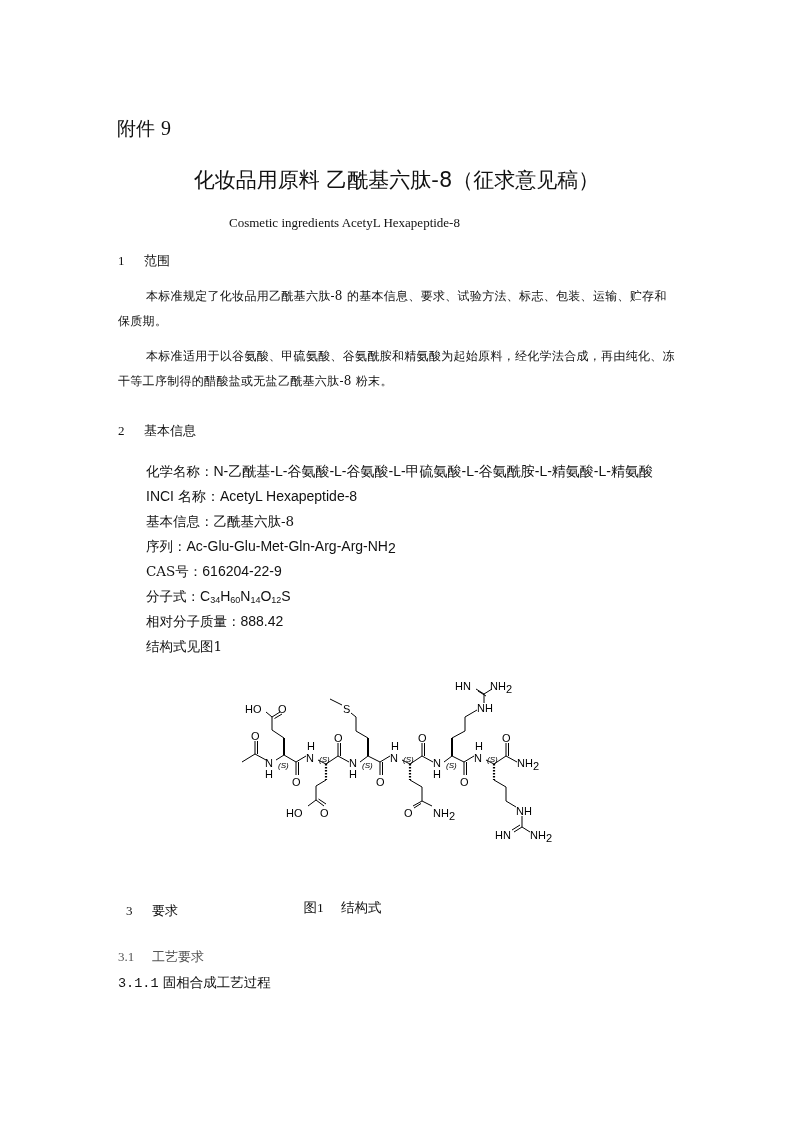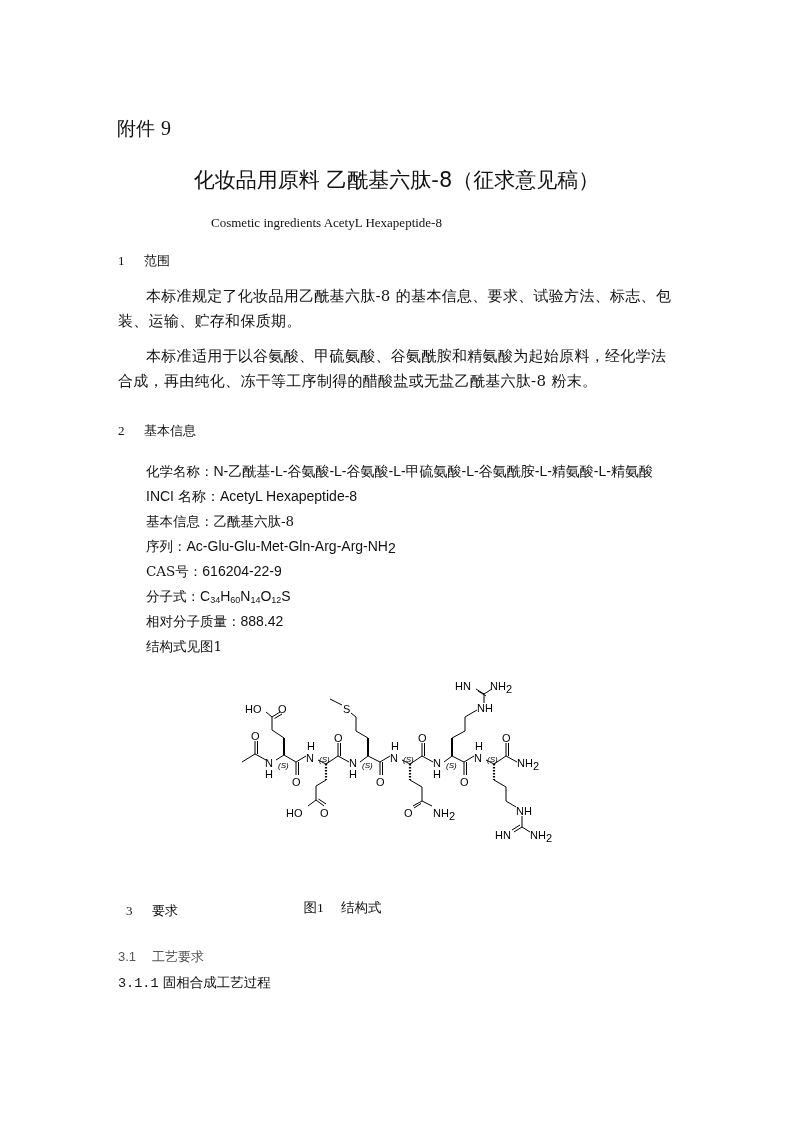--- a/index.html
+++ b/index.html
@@ -4,33 +4,33 @@
   <style>
     html, body { margin: 0; padding: 0; background: #ffffff; }
     body { width: 793px; height: 1122px; position: relative; overflow: hidden;
            font-family: "DejaVu Serif", "Liberation Serif", serif; color: #111; }
     .abs { position: absolute; white-space: nowrap; }
     .annex { left: 117px; top: 116px; font-size: 19px; font-family: "DejaVu Sans", sans-serif; }
     .annex .num { font-family: "Liberation Serif", serif; font-size: 20px; }
     .title { left: 0; width: 793px; text-align: center; top: 166px; font-size: 21px;
              font-family: "DejaVu Sans", sans-serif; }
     .subtitle { left: 0; width: 653px; text-align: center; top: 215px; font-size: 13px;
-                font-family: "Liberation Serif", serif; }
+                font-family: "Liberation Serif", serif; padding-left: 18px; }
     .h1 { left: 118px; font-size: 13px; font-family: "DejaVu Sans", sans-serif; }
     .h1 .n { font-family: "Liberation Serif", serif; display: inline-block; width: 26px; }
-    .para { left: 118px; width: 560px; font-size: 15px; line-height: 25px; white-space: normal;
+    .para { left: 118px; width: 560px; font-size: 12px; line-height: 25px; white-space: normal;
             text-indent: 28px; font-family: "DejaVu Serif", serif; letter-spacing: 0.3px; }
     .info { left: 146px; font-size: 13.5px; font-family: "DejaVu Serif", serif; }
     .info .v { font-family: Liberation Sans, sans-serif; font-size: 14px; }
     .sub { font-size: 9px; vertical-align: -2px; }
     .caption { left: 0; width: 685px; text-align: center; top: 899px; font-size: 13.5px;
                font-family: "DejaVu Sans", sans-serif; }
     .caption .n { font-family: "Liberation Serif", serif; }
     .h2 { left: 118px; top: 937px; font-size: 13px; color: #555; font-family: "DejaVu Serif", serif; }
-    .h2 .n { font-family: Liberation Sans, sans-serif; display: inline-block; width: 34px; margin-top: 12px; }
+    .h2 .n { font-family: Liberation Serif, serif; display: inline-block; width: 34px; margin-top: 12px; }
     .h3 { left: 118px; top: 974px; font-size: 13.5px; font-family: "DejaVu Serif", serif; }
     .h3 .n { font-family: Liberation Mono, monospace; margin-top: 18px; }
     svg.struct { position: absolute; left: 0; top: 0; }
     svg text { font-family: "Liberation Sans", sans-serif; font-size: 11px; fill: #000; }
     svg text.st { font-size: 8px; font-style: italic; }
   </style>
 </head>
 <body>
 
 <div class="abs annex">

